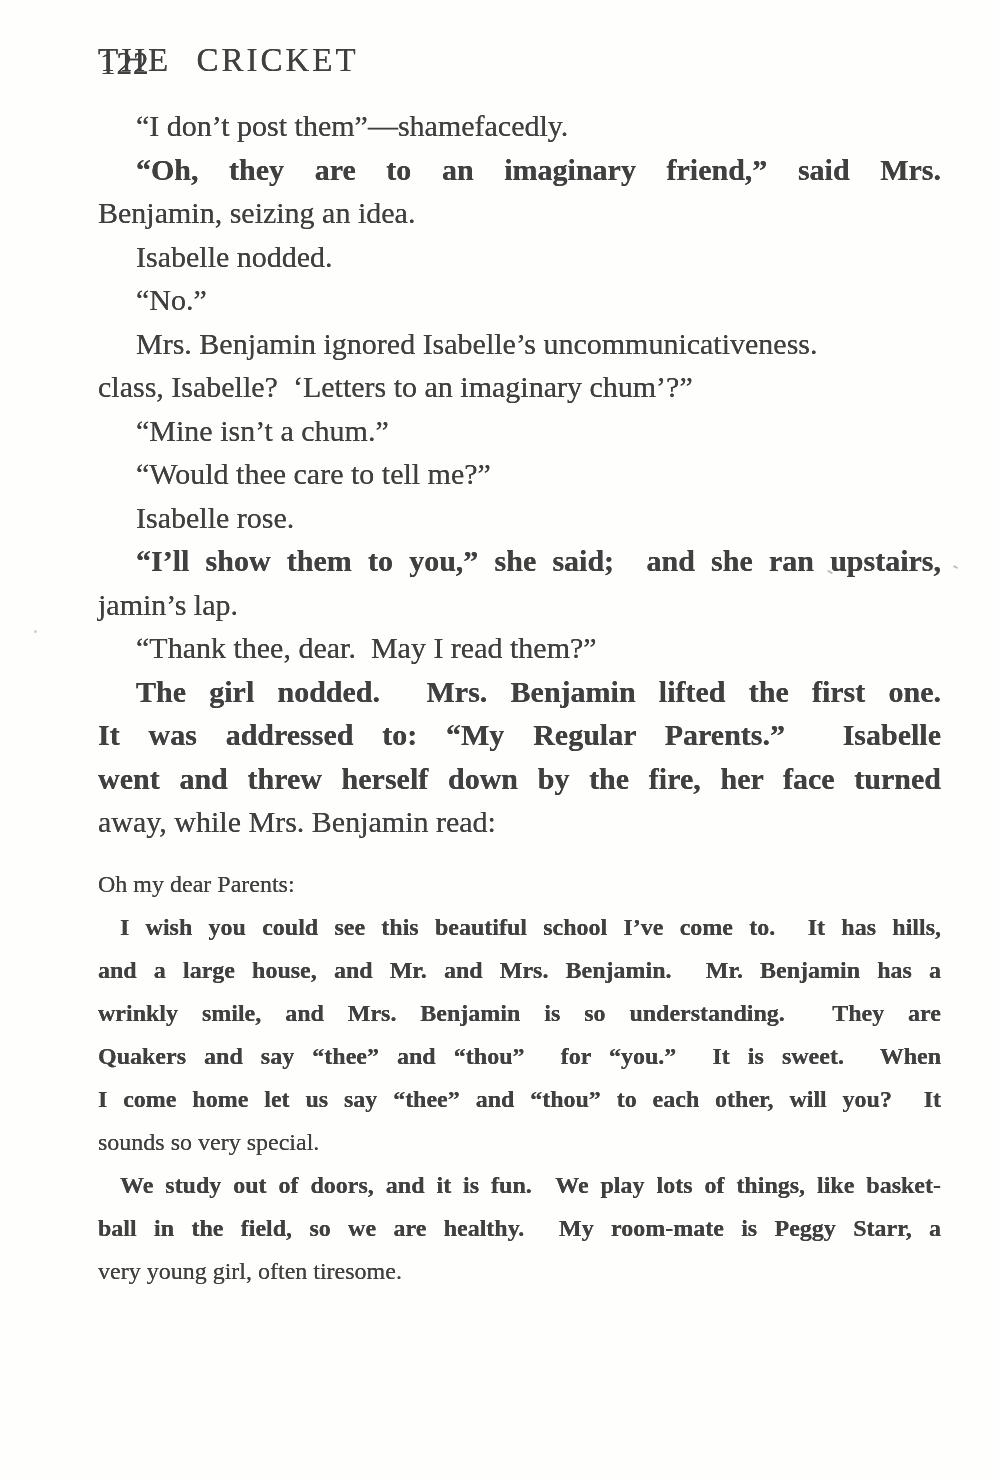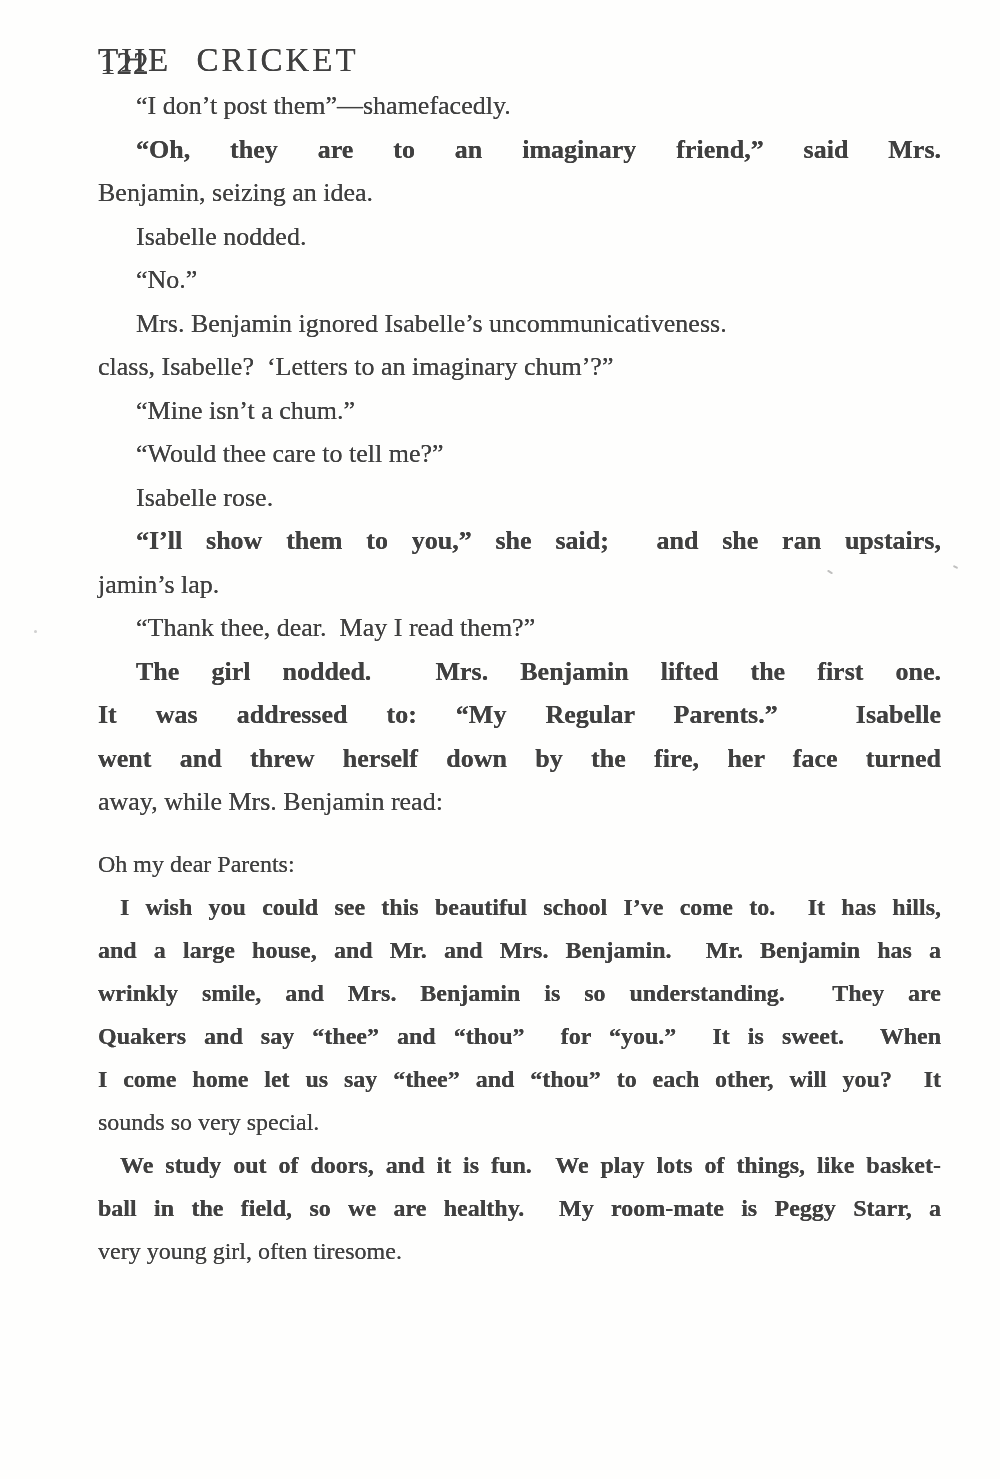--- a/index.html
+++ b/index.html
@@ -9,21 +9,21 @@
     position:relative;
     font-family:"Liberation Serif","DejaVu Serif",serif;
     color:#404040;
     text-shadow:0 0 .5px currentColor; 
     overflow:hidden;
   }
   .content{position:absolute;left:98px;top:0;width:843px;}
   .running-head{position:relative;margin-top:38px;height:46px;}
   .page-number{position:absolute;left:2px;top:8px;font-size:31px;letter-spacing:1px;}
   .running-title{display:block;text-align:left;font-size:33px;letter-spacing:3px;word-spacing:14px;padding-top:4px;}
-  .body-text{margin-top:0;font-size:26px;line-height:43.5px;}
+  .body-text{margin-top:20px;font-size:30px;line-height:43.5px;}
   .body-text p,.letter p{margin:0;}
   .line{display:block;white-space:pre-wrap;}
   .j{text-align:justify;text-align-last:justify;text-justify:inter-word;font-weight:bold;}
   .fi{padding-left:38px;}
   .letter{margin-top:19px;font-size:24px;line-height:43px;}
   .fi-sm{padding-left:22px;}
   .speck{position:absolute;background:#8d8d8d;opacity:.55;border-radius:1px;}
   .speck-a{left:827px;top:571px;width:6px;height:2px;transform:rotate(32deg);}
   .speck-b{left:953px;top:566px;width:5px;height:2px;transform:rotate(28deg);}
   .speck-c{left:34px;top:630px;width:3px;height:3px;border-radius:50%;opacity:.4;}

